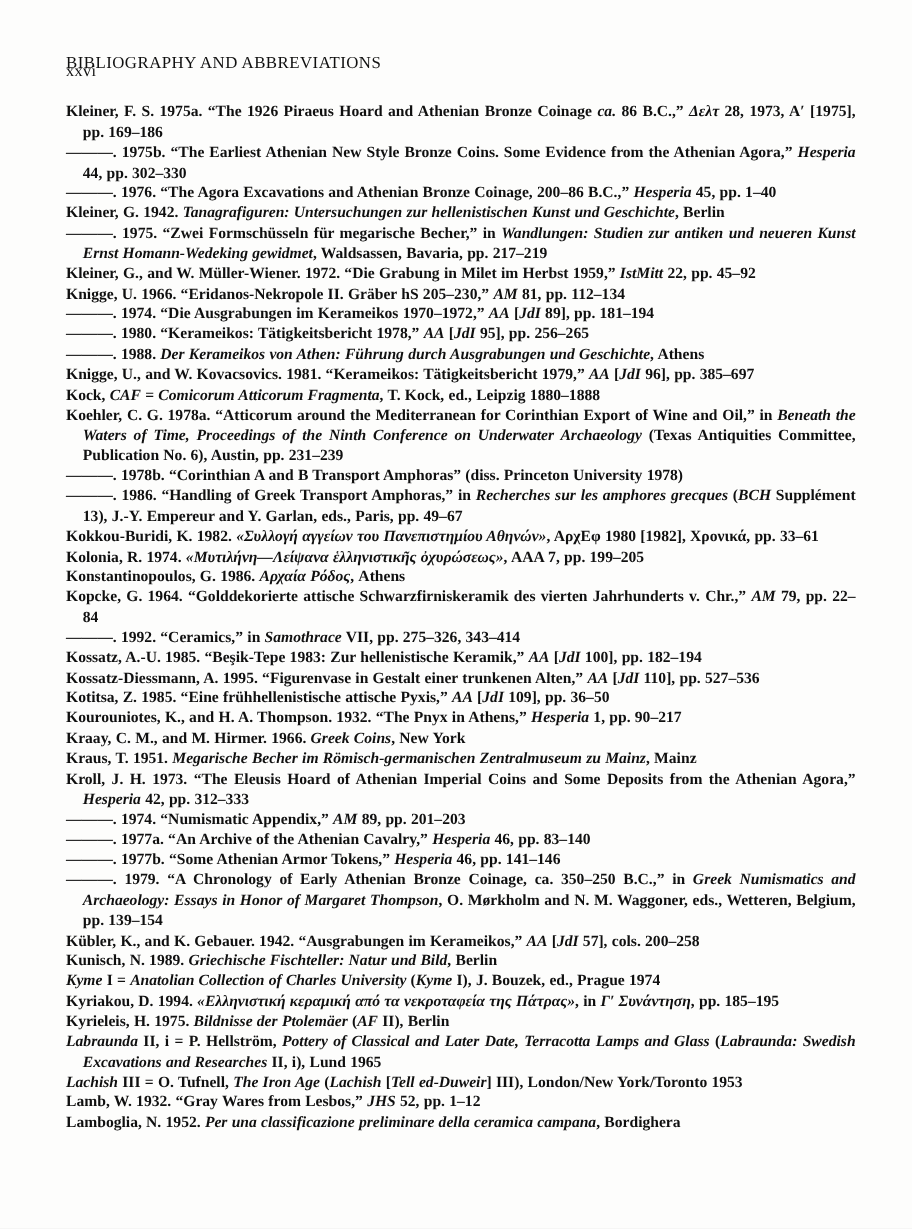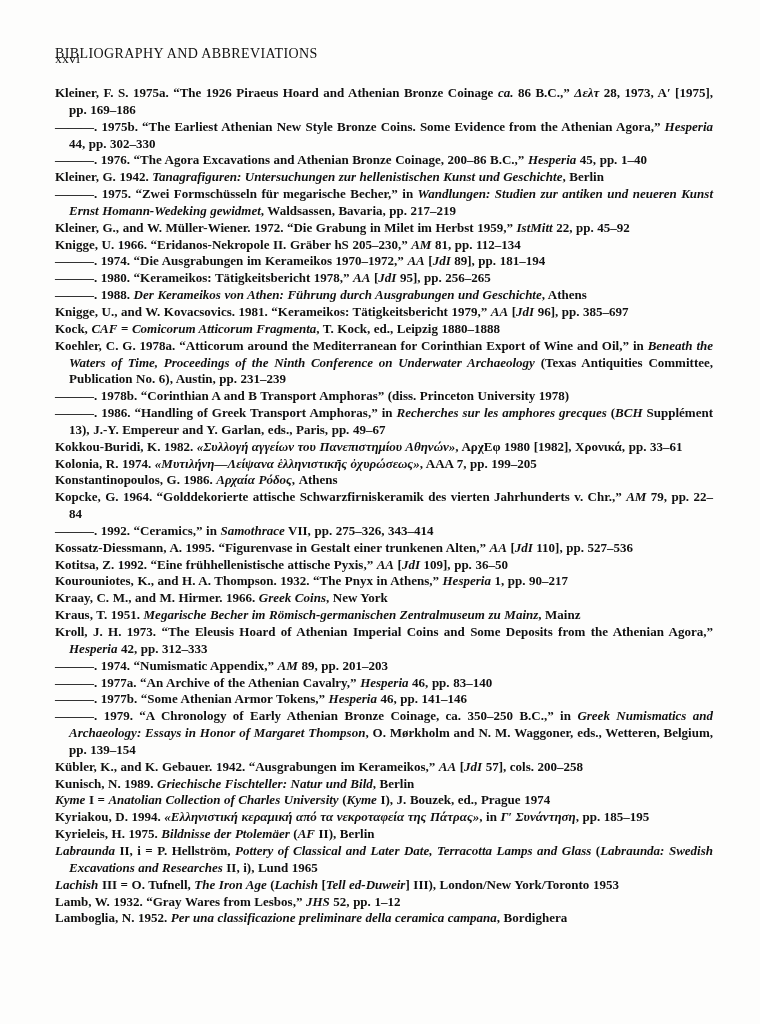--- a/index.html
+++ b/index.html
@@ -78,22 +78,23 @@
       <p class="entry"><span>Knigge, U., and W. Kovacsovics. 1981. “Kerameikos: Tätigkeitsbericht 1979,” </span><span class="it">AA</span><span> [</span><span class="it">JdI</span><span> 96], pp. 385–697</span></p>
       <p class="entry"><span>Kock, </span><span class="it">CAF</span><span> = </span><span class="it">Comicorum Atticorum Fragmenta</span><span>, T. Kock, ed., Leipzig 1880–1888</span></p>
       <p class="entry"><span>Koehler, C. G. 1978a. “Atticorum around the Mediterranean for Corinthian Export of Wine and Oil,” in </span><span class="it">Beneath the Waters of Time, Proceedings of the Ninth Conference on Underwater Archaeology</span><span> (Texas Antiquities Committee, Publication No. 6), Austin, pp. 231–239</span></p>
       <p class="entry"><span>———. 1978b. “Corinthian A and B Transport Amphoras” (diss. Princeton University 1978)</span></p>
       <p class="entry"><span>———. 1986. “Handling of Greek Transport Amphoras,” in </span><span class="it">Recherches sur les amphores grecques</span><span> (</span><span class="it">BCH</span><span> Supplément 13), J.-Y. Empereur and Y. Garlan, eds., Paris, pp. 49–67</span></p>
       <p class="entry"><span>Kokkou-Buridi, K. 1982. </span><span class="it">«Συλλογή αγγείων του Πανεπιστημίου Αθηνών»</span><span>, ΑρχΕφ 1980 [1982], Χρονικά, pp. 33–61</span></p>
       <p class="entry"><span>Kolonia, R. 1974. </span><span class="it">«Μυτιλήνη—Λείψανα ἑλληνιστικῆς ὀχυρώσεως»</span><span>, ΑΑΑ 7, pp. 199–205</span></p>
       <p class="entry"><span>Konstantinopoulos, G. 1986. </span><span class="it">Αρχαία Ρόδος</span><span>, Athens</span></p>
       <p class="entry"><span>Kopcke, G. 1964. “Golddekorierte attische Schwarzfirniskeramik des vierten Jahrhunderts v. Chr.,” </span><span class="it">AM</span><span> 79, pp. 22–84</span></p>
       <p class="entry"><span>———. 1992. “Ceramics,” in </span><span class="it">Samothrace</span><span> VII, pp. 275–326, 343–414</span></p>
+      <p class="entry"><span>Kossatz, A.-U. 1985. “Beşik-Tepe 1983: Zur hellenistische Keramik,” </span><span class="it">AA</span><span> [</span><span class="it">JdI</span><span> 100], pp. 182–194</span></p>
       <p class="entry"><span>Kossatz-Diessmann, A. 1995. “Figurenvase in Gestalt einer trunkenen Alten,” </span><span class="it">AA</span><span> [</span><span class="it">JdI</span><span> 110], pp. 527–536</span></p>
-      <p class="entry"><span>Kotitsa, Z. 1992. “Eine frühhellenistische attische Pyxis,” </span><span class="it">AA</span><span> [</span><span class="it">JdI</span><span> 109], pp. 36–50</span></p>
+      <p class="entry"><span>Kotitsa, Z. 1985. “Eine frühhellenistische attische Pyxis,” </span><span class="it">AA</span><span> [</span><span class="it">JdI</span><span> 109], pp. 36–50</span></p>
       <p class="entry"><span>Kourouniotes, K., and H. A. Thompson. 1932. “The Pnyx in Athens,” </span><span class="it">Hesperia</span><span> 1, pp. 90–217</span></p>
       <p class="entry"><span>Kraay, C. M., and M. Hirmer. 1966. </span><span class="it">Greek Coins</span><span>, New York</span></p>
       <p class="entry"><span>Kraus, T. 1951. </span><span class="it">Megarische Becher im Römisch-germanischen Zentralmuseum zu Mainz</span><span>, Mainz</span></p>
       <p class="entry"><span>Kroll, J. H. 1973. “The Eleusis Hoard of Athenian Imperial Coins and Some Deposits from the Athenian Agora,” </span><span class="it">Hesperia</span><span> 42, pp. 312–333</span></p>
       <p class="entry"><span>———. 1974. “Numismatic Appendix,” </span><span class="it">AM</span><span> 89, pp. 201–203</span></p>
       <p class="entry"><span>———. 1977a. “An Archive of the Athenian Cavalry,” </span><span class="it">Hesperia</span><span> 46, pp. 83–140</span></p>
       <p class="entry"><span>———. 1977b. “Some Athenian Armor Tokens,” </span><span class="it">Hesperia</span><span> 46, pp. 141–146</span></p>
       <p class="entry"><span>———. 1979. “A Chronology of Early Athenian Bronze Coinage, ca. 350–250 B.C.,” in </span><span class="it">Greek Numismatics and Archaeology: Essays in Honor of Margaret Thompson</span><span>, O. Mørkholm and N. M. Waggoner, eds., Wetteren, Belgium, pp. 139–154</span></p>
       <p class="entry"><span>Kübler, K., and K. Gebauer. 1942. “Ausgrabungen im Kerameikos,” </span><span class="it">AA</span><span> [</span><span class="it">JdI</span><span> 57], cols. 200–258</span></p>
       <p class="entry"><span>Kunisch, N. 1989. </span><span class="it">Griechische Fischteller: Natur und Bild</span><span>, Berlin</span></p>

